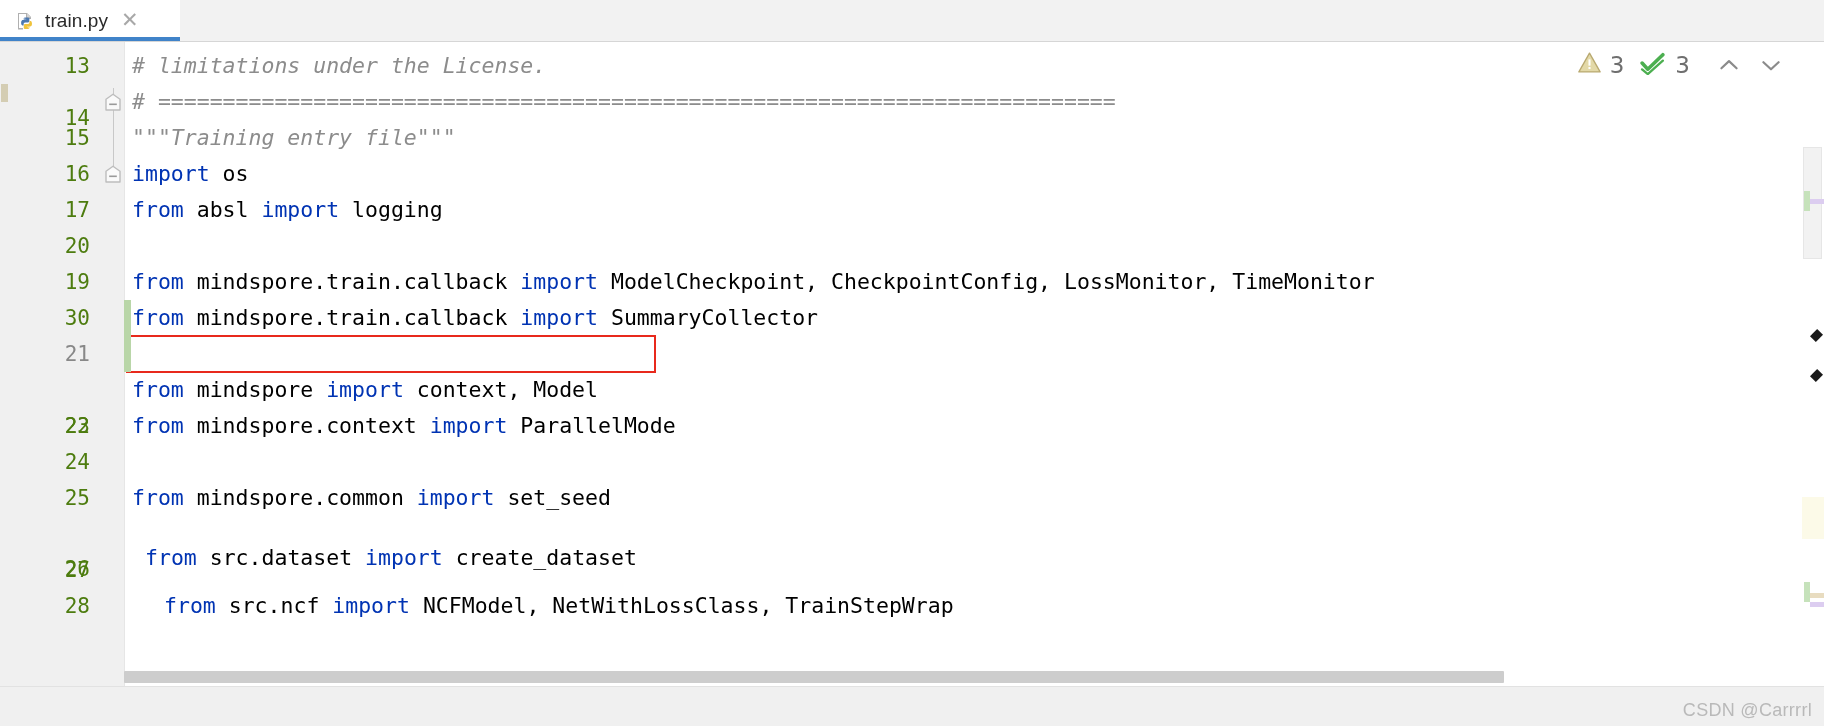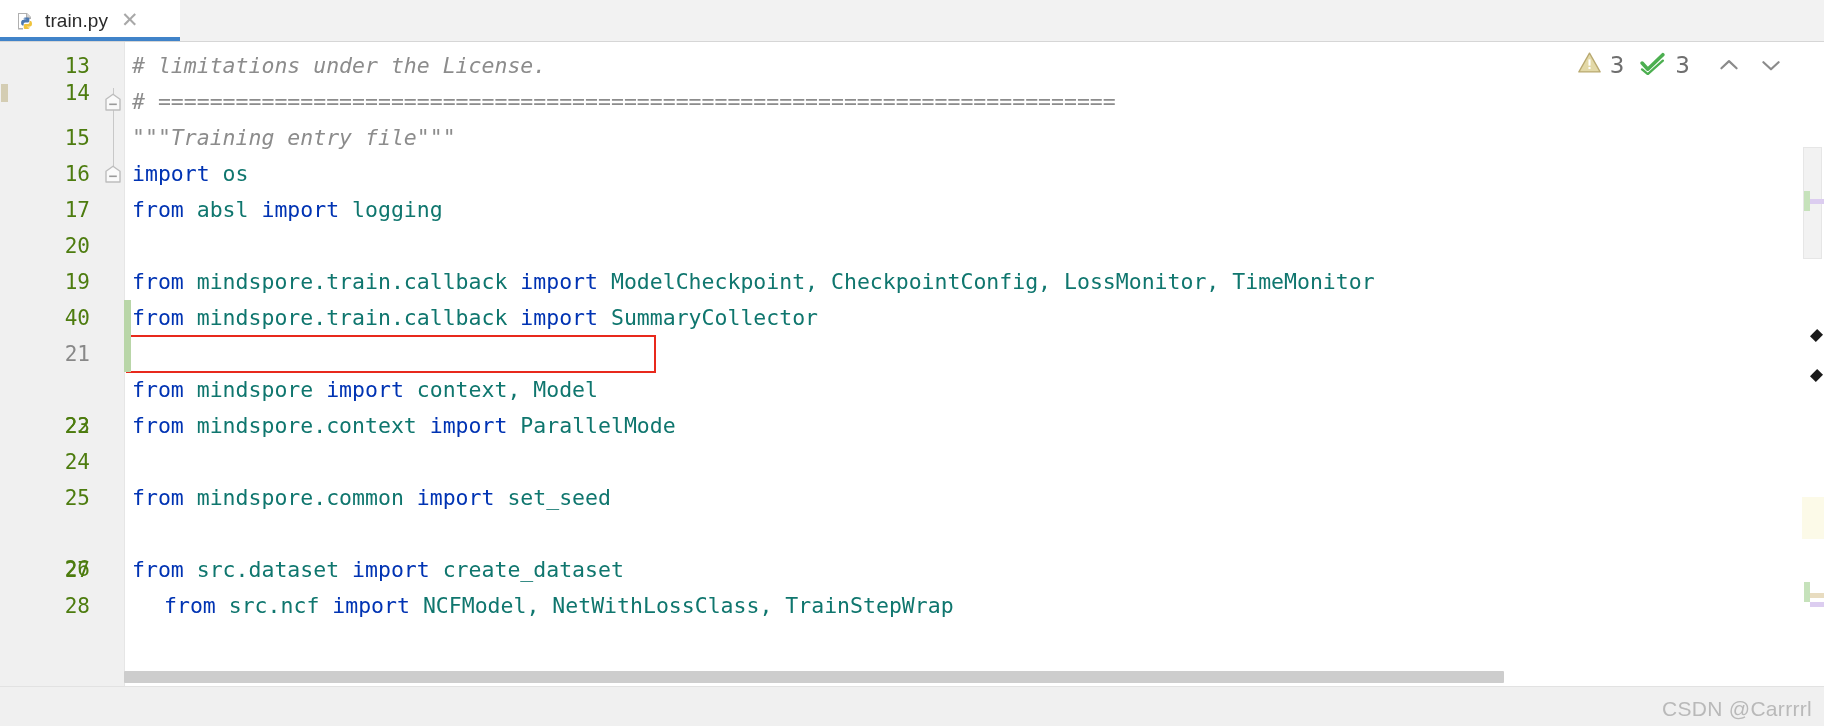--- a/index.html
+++ b/index.html
@@ -149,21 +149,21 @@
     font-size: 21.5px;
     line-height: 36px;
     color: #080808;
   }
   .row .txt { padding-left: 8px; display: inline-block; }
   .row.hl { background: #fcfae8; }
 
   .kw   { color: #0033b3; }
   .cmt  { color: #8c8c8c; font-style: italic; }
   .str  { color: #8c8c8c; font-style: italic; }
-  .plain{ color: #0f766e; }
+  .plain{ color: #000000; }
   .ident-hl {
     background: #ece6f7;
   }
 
   
   .redbox {
     position: absolute;
     border: 2.5px solid #e8291c;
     box-sizing: border-box;
     pointer-events: none;
@@ -250,21 +250,21 @@
     left: 0; right: 0; bottom: 0;
     height: 40px;
     background: #f0f0f0;
     border-top: 1px solid #e2e2e2;
   }
   .watermark {
     position: absolute;
     right: 12px;
     bottom: 6px;
     font-family: "Liberation Sans", sans-serif;
-    font-size: 21px;
+    font-size: 18px;
     color: #b9b9b9;
     letter-spacing: .3px;
   }
 </style>
 </head>
 <body>
 
 <div class="tabbar">
   <div class="tab">
     <span class="tab-icon">
@@ -281,27 +281,27 @@
 </div>
 
 <div class="editor">
 
   <div class="left-strip">
     <div class="left-strip-mark" style="top:42px;"></div>
   </div>
 
   <div class="gutter" id="gutter">
       <div class="gutter-line" style="top: 6px;">13</div>
-      <div class="gutter-line" style="top: 33px;">14</div>
+      <div class="gutter-line" style="top: 58px;">14</div>
       <div class="gutter-line" style="top: 78px;">15</div>
       <div class="gutter-line" style="top: 114px;">16</div>
       <div class="gutter-line" style="top: 150px;">17</div>
       <div class="gutter-line" style="top: 186px;">20</div>
       <div class="gutter-line" style="top: 222px;">19</div>
-      <div class="gutter-line" style="top: 258px;">40</div>
+      <div class="gutter-line" style="top: 258px;">30</div>
       <div class="gutter-line cur" style="top: 294px;">21</div>
       <div class="gutter-line" style="top: 330px; margin-top: 36px;">22</div>
       <div class="gutter-line" style="top: 366px;">23</div>
       <div class="gutter-line" style="top: 402px;">24</div>
       <div class="gutter-line" style="top: 438px;">25</div>
       <div class="gutter-line" style="top: 474px; margin-top: 35px;">26</div>
       <div class="gutter-line" style="top: 510px;">27</div>
       <div class="gutter-line" style="top: 546px;">28</div>
     </div>
 
@@ -323,21 +323,21 @@
       <div class="row" style="top: 78px;"><span class="txt"><span class="str">"""Training entry file"""</span></span></div>
       <div class="row" style="top: 114px;"><span class="txt"><span class="kw">import</span><span class="plain"> os</span></span></div>
       <div class="row" style="top: 150px;"><span class="txt"><span class="kw">from</span><span class="plain"> absl </span><span class="kw">import</span><span class="plain"> logging</span></span></div>
       <div class="row" style="top: 186px;"><span class="txt"></span></div>
       <div class="row" style="top: 222px;"><span class="txt"><span class="kw">from</span><span class="plain"> mindspore.train.callback </span><span class="kw">import</span><span class="plain"> ModelCheckpoint, CheckpointConfig, LossMonitor, TimeMonitor</span></span></div>
       <div class="row" style="top: 258px;"><span class="txt"><span class="kw">from</span><span class="plain"> mindspore.train.callback </span><span class="kw">import</span><span class="plain"> SummaryCollector</span></span></div>
       <div class="row" style="top: 330px;"><span class="txt"><span class="kw">from</span><span class="plain"> mindspore </span><span class="kw">import</span><span class="plain"> context, Model</span></span></div>
       <div class="row" style="top: 366px;"><span class="txt"><span class="kw">from</span><span class="plain"> mindspore.context </span><span class="kw">import</span><span class="plain"> ParallelMode</span></span></div>
       <div class="row" style="top: 438px;"><span class="txt"><span class="kw">from</span><span class="plain"> mindspore.common </span><span class="kw">import</span><span class="plain"> set_seed</span></span></div>
       <div class="row" style="top: 474px;"><span class="txt"></span></div>
-      <div class="row" style="top: 510px;"><span class="txt"><span class="kw">from</span><span class="plain"> src.dataset </span><span class="kw">import</span><span class="plain"> create_dataset</span></span></div>
+      <div class="row" style="top: 498px; margin-left: 13px;"><span class="txt"><span class="kw">from</span><span class="plain"> src.dataset </span><span class="kw">import</span><span class="plain"> create_dataset</span></span></div>
       <div class="row" style="top: 546px; margin-left: 32px;"><span class="txt"><span class="kw">from</span><span class="plain"> src.ncf </span><span class="kw">import</span><span class="plain"> NCFModel, NetWithLossClass, TrainStepWrap</span></span></div>
       <div style="position: absolute; left: 0px; width: 1320px; top: 544px; height: 28px; background: rgb(239, 239, 239); z-index: -1;"></div>
     </div>
 
   <div class="redbox" id="redbox" style="left: 126px; top: 293px; width: 530px; height: 38px; border-color: rgb(232, 41, 28);"></div>
 
   <div class="inspect">
     <span>
       <svg width="25" height="25" viewBox="0 0 24 24">
         <path d="M12 3 L22.2 21 L1.8 21 Z" fill="#e3d9a8" stroke="#b9a970" stroke-width="1.3" stroke-linejoin="round"></path>

